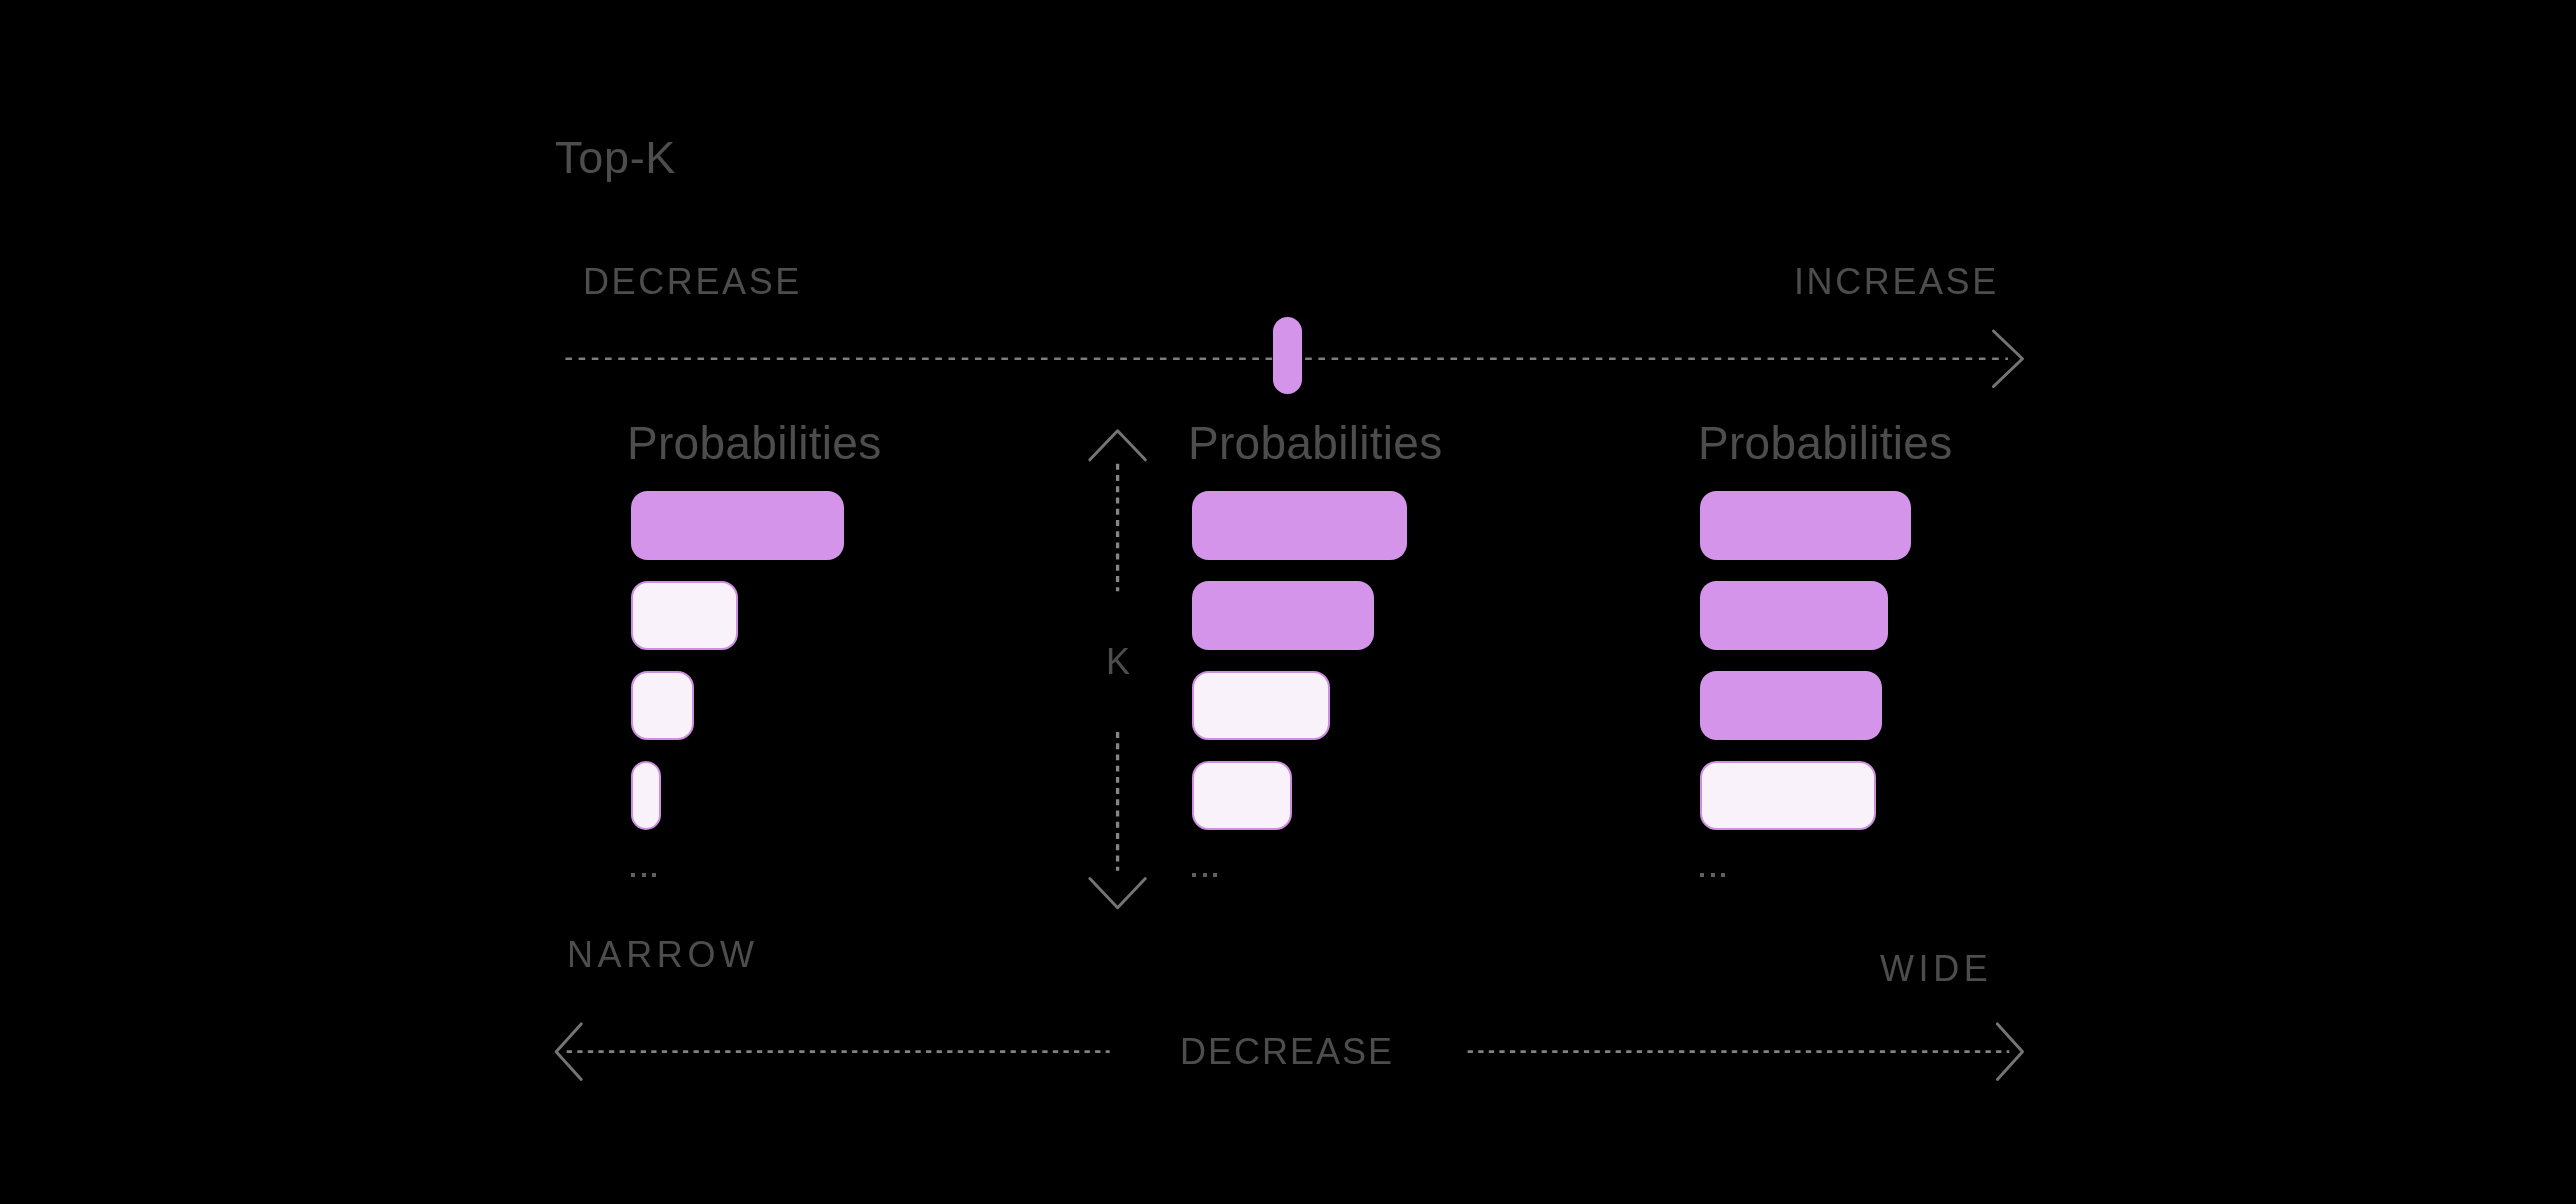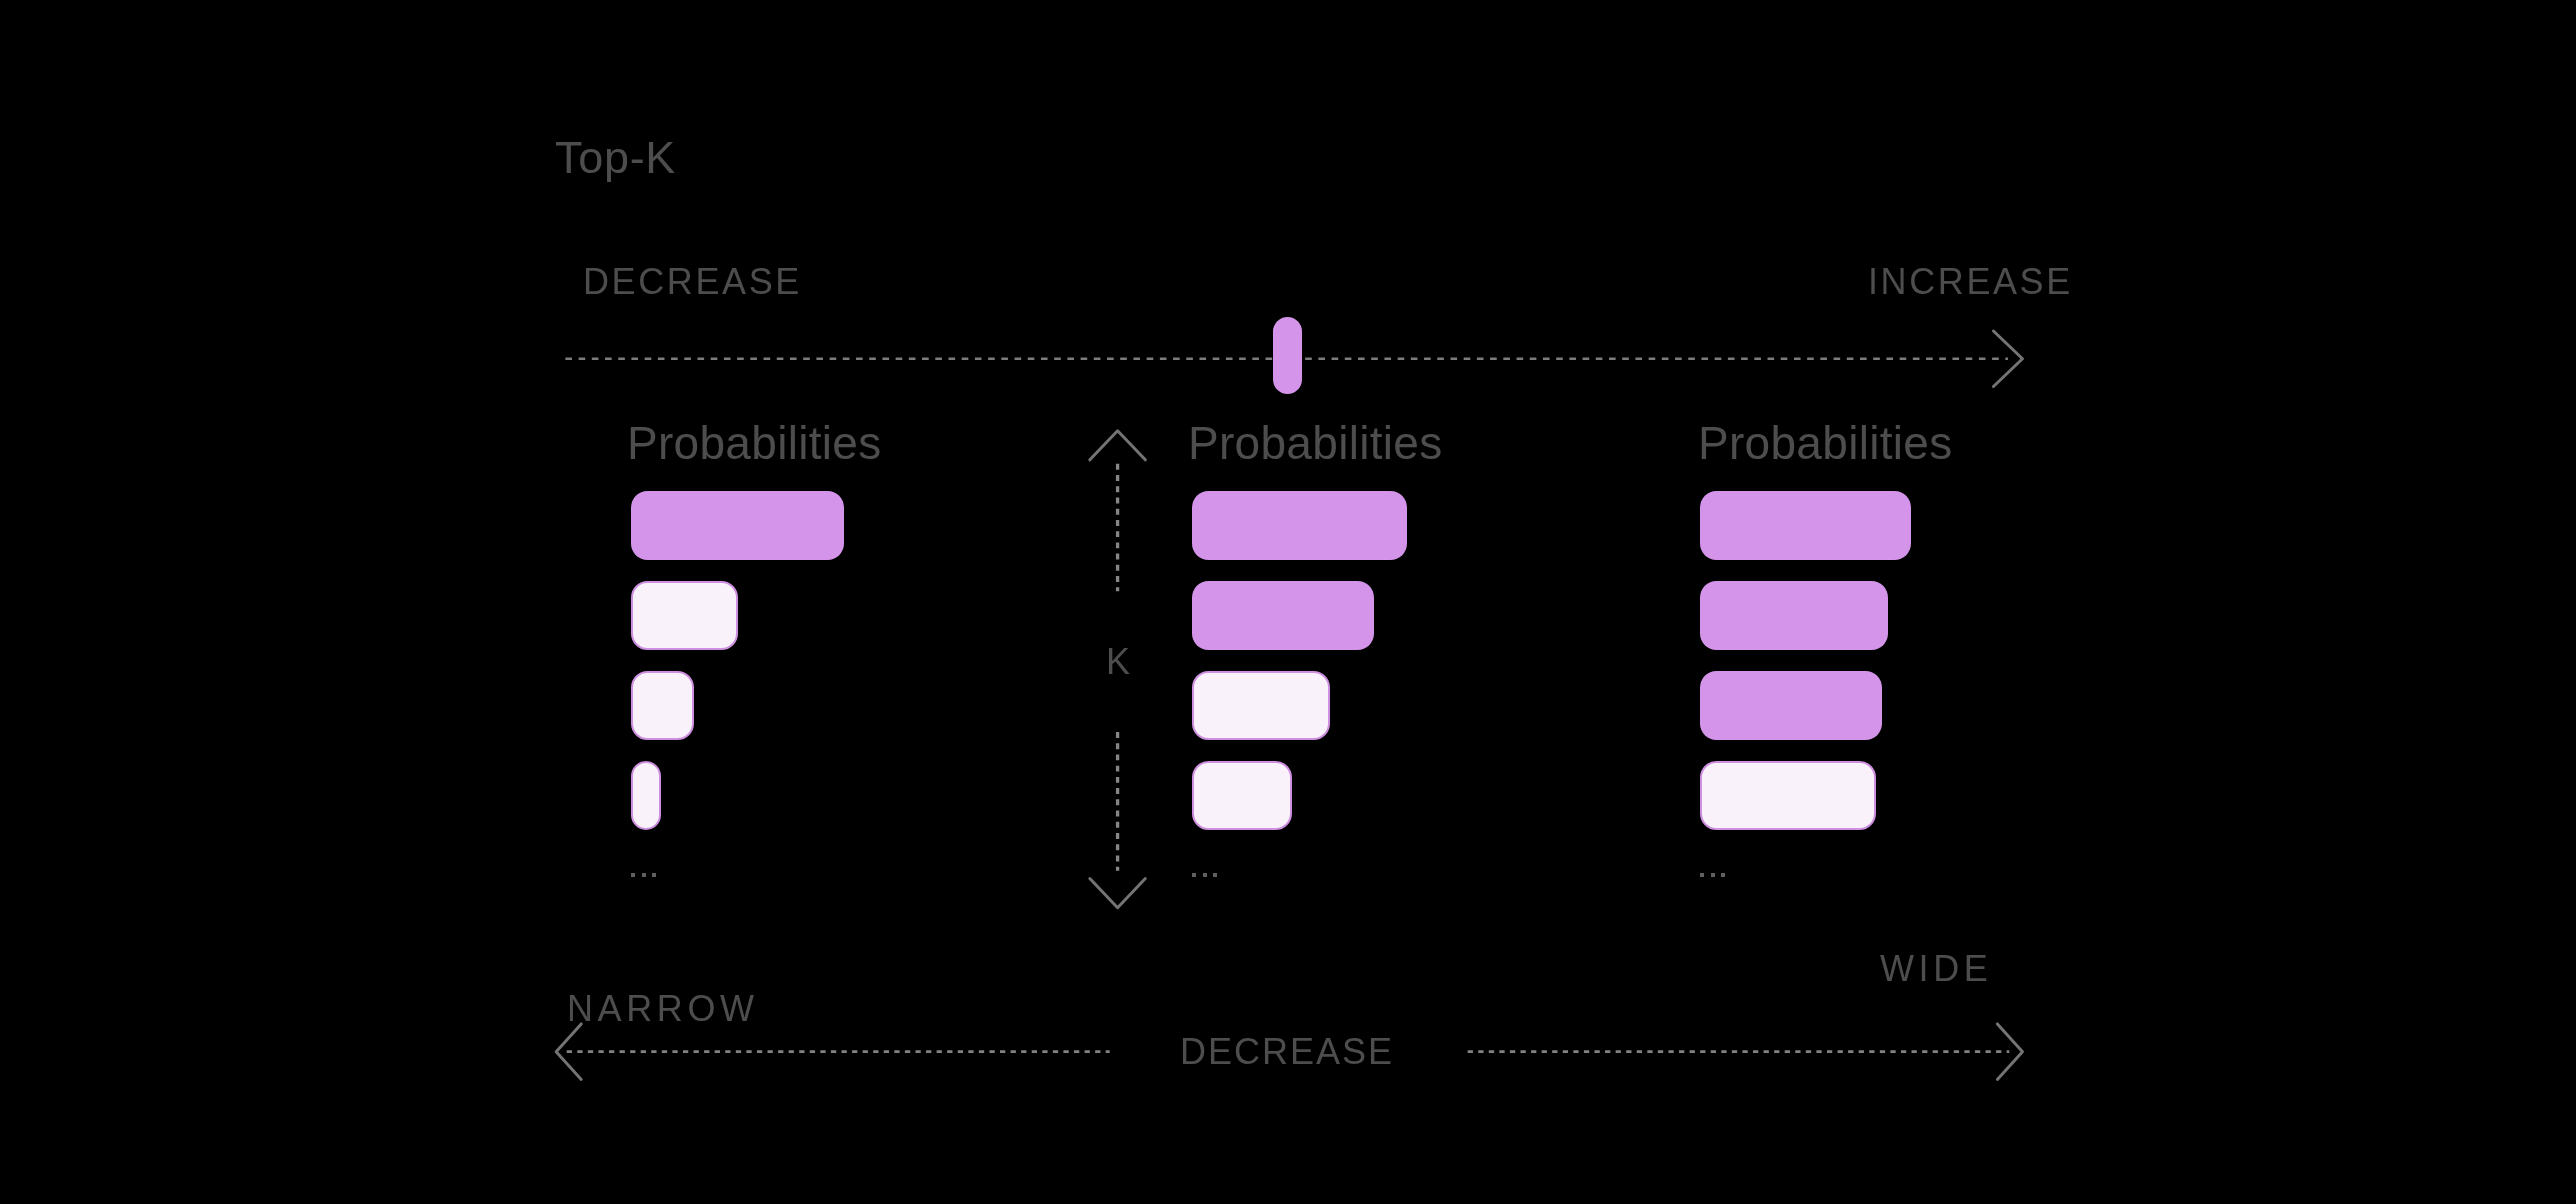--- a/index.html
+++ b/index.html
@@ -36,21 +36,21 @@
   .chev{stroke:#747474;stroke-width:4.5;fill:none;stroke-linecap:round;stroke-linejoin:round;}
 </style>
 </head>
 <body>
 
 <div id="stage" style="--bg: #000000; --purple: #d394e9; --bar-stroke: #ce8fe0; --bar-light: #faf2fa; --text: #4d4d4d;">
 
   <div class="abs sans title" style="left:555px;top:135px;">Top-K</div>
 
   <div class="abs mono axis-label" style="left:583px;top:264px;">DECREASE</div>
-  <div class="abs mono axis-label" style="left:1868px;top:264px;">INCREASE</div>
+  <div class="abs mono axis-label" style="left:1794px;top:264px;">INCREASE</div>
 
   <svg width="2576" height="1205" viewBox="0 0 3900 1824">
 
     <path class="dashline" d="M856,543 H3040"></path>
     <polyline class="chev" points="3018,501 3062,543 3018,585"></polyline>
 
     <polyline class="chev" points="1650,696 1692,652 1734,696"></polyline>
     <path class="dotline-v" d="M1692,702 V895"></path>
     <path class="dotline-v" d="M1692,1108 V1318"></path>
     <polyline class="chev" points="1650,1330 1692,1374 1734,1330"></polyline>
@@ -97,18 +97,18 @@
       <div class="bar filled" style="width: 188px;"></div>
       <div class="bar filled" style="width: 182px;"></div>
       <div class="bar outlined" style="width: 176px;"></div>
     </div>
   <div class="abs ellipsis" style="left:1700px;top:873px;">
       <span class="dot"></span>
       <span class="dot"></span>
       <span class="dot"></span>
     </div>
 
-  <div class="abs mono axis-label wide-ls" style="left:567px;top:991px;">NARROW</div>
+  <div class="abs mono axis-label wide-ls" style="left:567px;top:937px;">NARROW</div>
   <div class="abs mono axis-label wide-ls" style="left:1880px;top:951px;">WIDE</div>
   <div class="abs mono axis-label center-label" style="left:1287px;top:1034px;">DECREASE</div>
 
 </div>
 
 
 </body></html>

